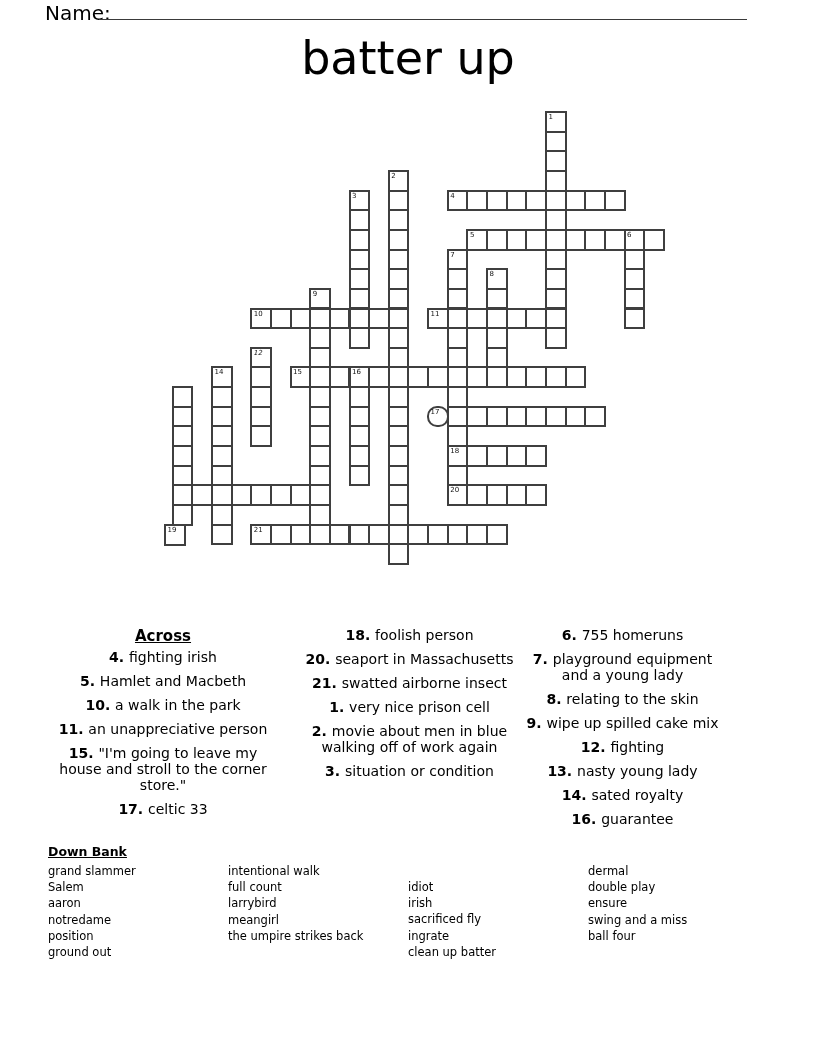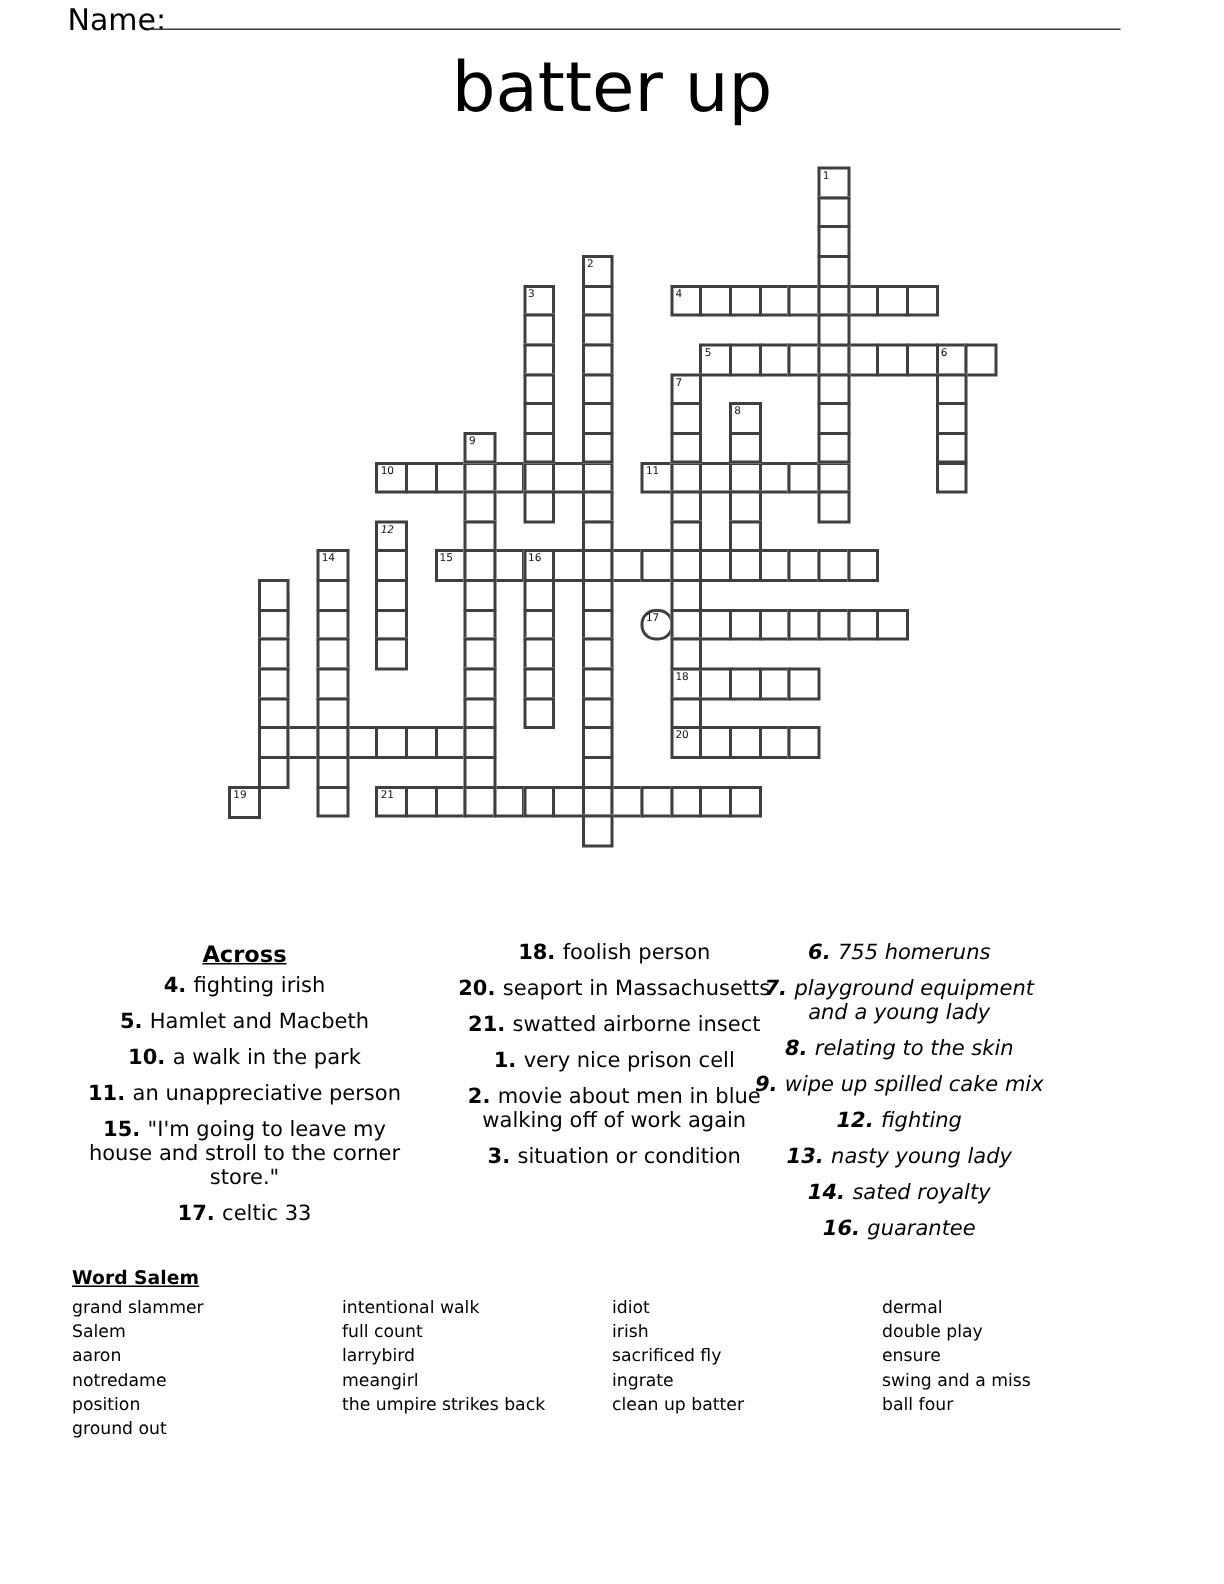--- a/index.html
+++ b/index.html
@@ -117,21 +117,21 @@
       <div class="cell" style="left: 393px; top: 294.75px;"></div>
       <div class="cell" style="left: 412.65px; top: 294.75px;"></div>
       <div class="cell" style="left: 432.3px; top: 294.75px;"></div>
       <div class="cell" style="left: 294.75px; top: 334.05px;">
         <span class="cnum">18</span>
       </div>
       <div class="cell" style="left: 314.4px; top: 334.05px;"></div>
       <div class="cell" style="left: 334.05px; top: 334.05px;"></div>
       <div class="cell" style="left: 353.7px; top: 334.05px;"></div>
       <div class="cell" style="left: 373.35px; top: 334.05px;"></div>
-      <div class="cell" style="left: 0px; top: 373.35px; margin-top: 40px;">
+      <div class="cell" style="left: 12px; top: 373.35px; margin-top: 40px;">
         <span class="cnum">19</span>
       </div>
       <div class="cell" style="left: 19.65px; top: 373.35px;"></div>
       <div class="cell" style="left: 39.3px; top: 373.35px;"></div>
       <div class="cell" style="left: 58.95px; top: 373.35px;"></div>
       <div class="cell" style="left: 78.6px; top: 373.35px;"></div>
       <div class="cell" style="left: 98.25px; top: 373.35px;"></div>
       <div class="cell" style="left: 117.9px; top: 373.35px;"></div>
       <div class="cell" style="left: 137.55px; top: 373.35px;"></div>
       <div class="cell" style="left: 157.2px; top: 373.35px;"></div>
@@ -278,52 +278,52 @@
         <div class="clue"><b>20. </b><span>seaport in Massachusetts</span></div>
         <div class="clue"><b>21. </b><span>swatted airborne insect</span></div>
       </div>
     <div id="col2d">
         <div class="clue"><b>1. </b><span>very nice prison cell</span></div>
         <div class="clue"><b>2. </b><span>movie about men in blue walking off of work again</span></div>
         <div class="clue"><b>3. </b><span>situation or condition</span></div>
       </div>
   </div>
 
-  <div class="clues-col" style="left:502px;width:195px;font-style:italic;">
+  <div class="clues-col" style="left:525px;width:195px;">
     <div id="col3d">
         <div class="clue"><b>6. </b><span>755 homeruns</span></div>
         <div class="clue"><b>7. </b><span>playground equipment and a young lady</span></div>
         <div class="clue"><b>8. </b><span>relating to the skin</span></div>
         <div class="clue"><b>9. </b><span>wipe up spilled cake mix</span></div>
         <div class="clue"><b>12. </b><span>fighting</span></div>
         <div class="clue"><b>13. </b><span>nasty young lady</span></div>
         <div class="clue"><b>14. </b><span>sated royalty</span></div>
         <div class="clue"><b>16. </b><span>guarantee</span></div>
       </div>
   </div>
 
   <div class="wordbank">
-    <div class="clue-header wb-header">Word Salem</div>
+    <div class="clue-header wb-header">Down Bank</div>
     <div class="wb-cols" id="wb">
         <div class="wb-col" style="left: 0px;">
           <div class="wb-item">grand slammer</div>
           <div class="wb-item">Salem</div>
           <div class="wb-item">aaron</div>
           <div class="wb-item">notredame</div>
           <div class="wb-item">position</div>
           <div class="wb-item">ground out</div>
         </div>
         <div class="wb-col" style="left: 180px;">
           <div class="wb-item">intentional walk</div>
           <div class="wb-item">full count</div>
           <div class="wb-item">larrybird</div>
           <div class="wb-item">meangirl</div>
           <div class="wb-item">the umpire strikes back</div>
         </div>
-        <div class="wb-col" style="left: 360px;">
+        <div class="wb-col" style="left: 360px; margin-top: 16px;">
           <div class="wb-item">idiot</div>
           <div class="wb-item">irish</div>
           <div class="wb-item">sacrificed fly</div>
           <div class="wb-item">ingrate</div>
           <div class="wb-item">clean up batter</div>
         </div>
         <div class="wb-col" style="left: 540px;">
           <div class="wb-item">dermal</div>
           <div class="wb-item">double play</div>
           <div class="wb-item">ensure</div>

